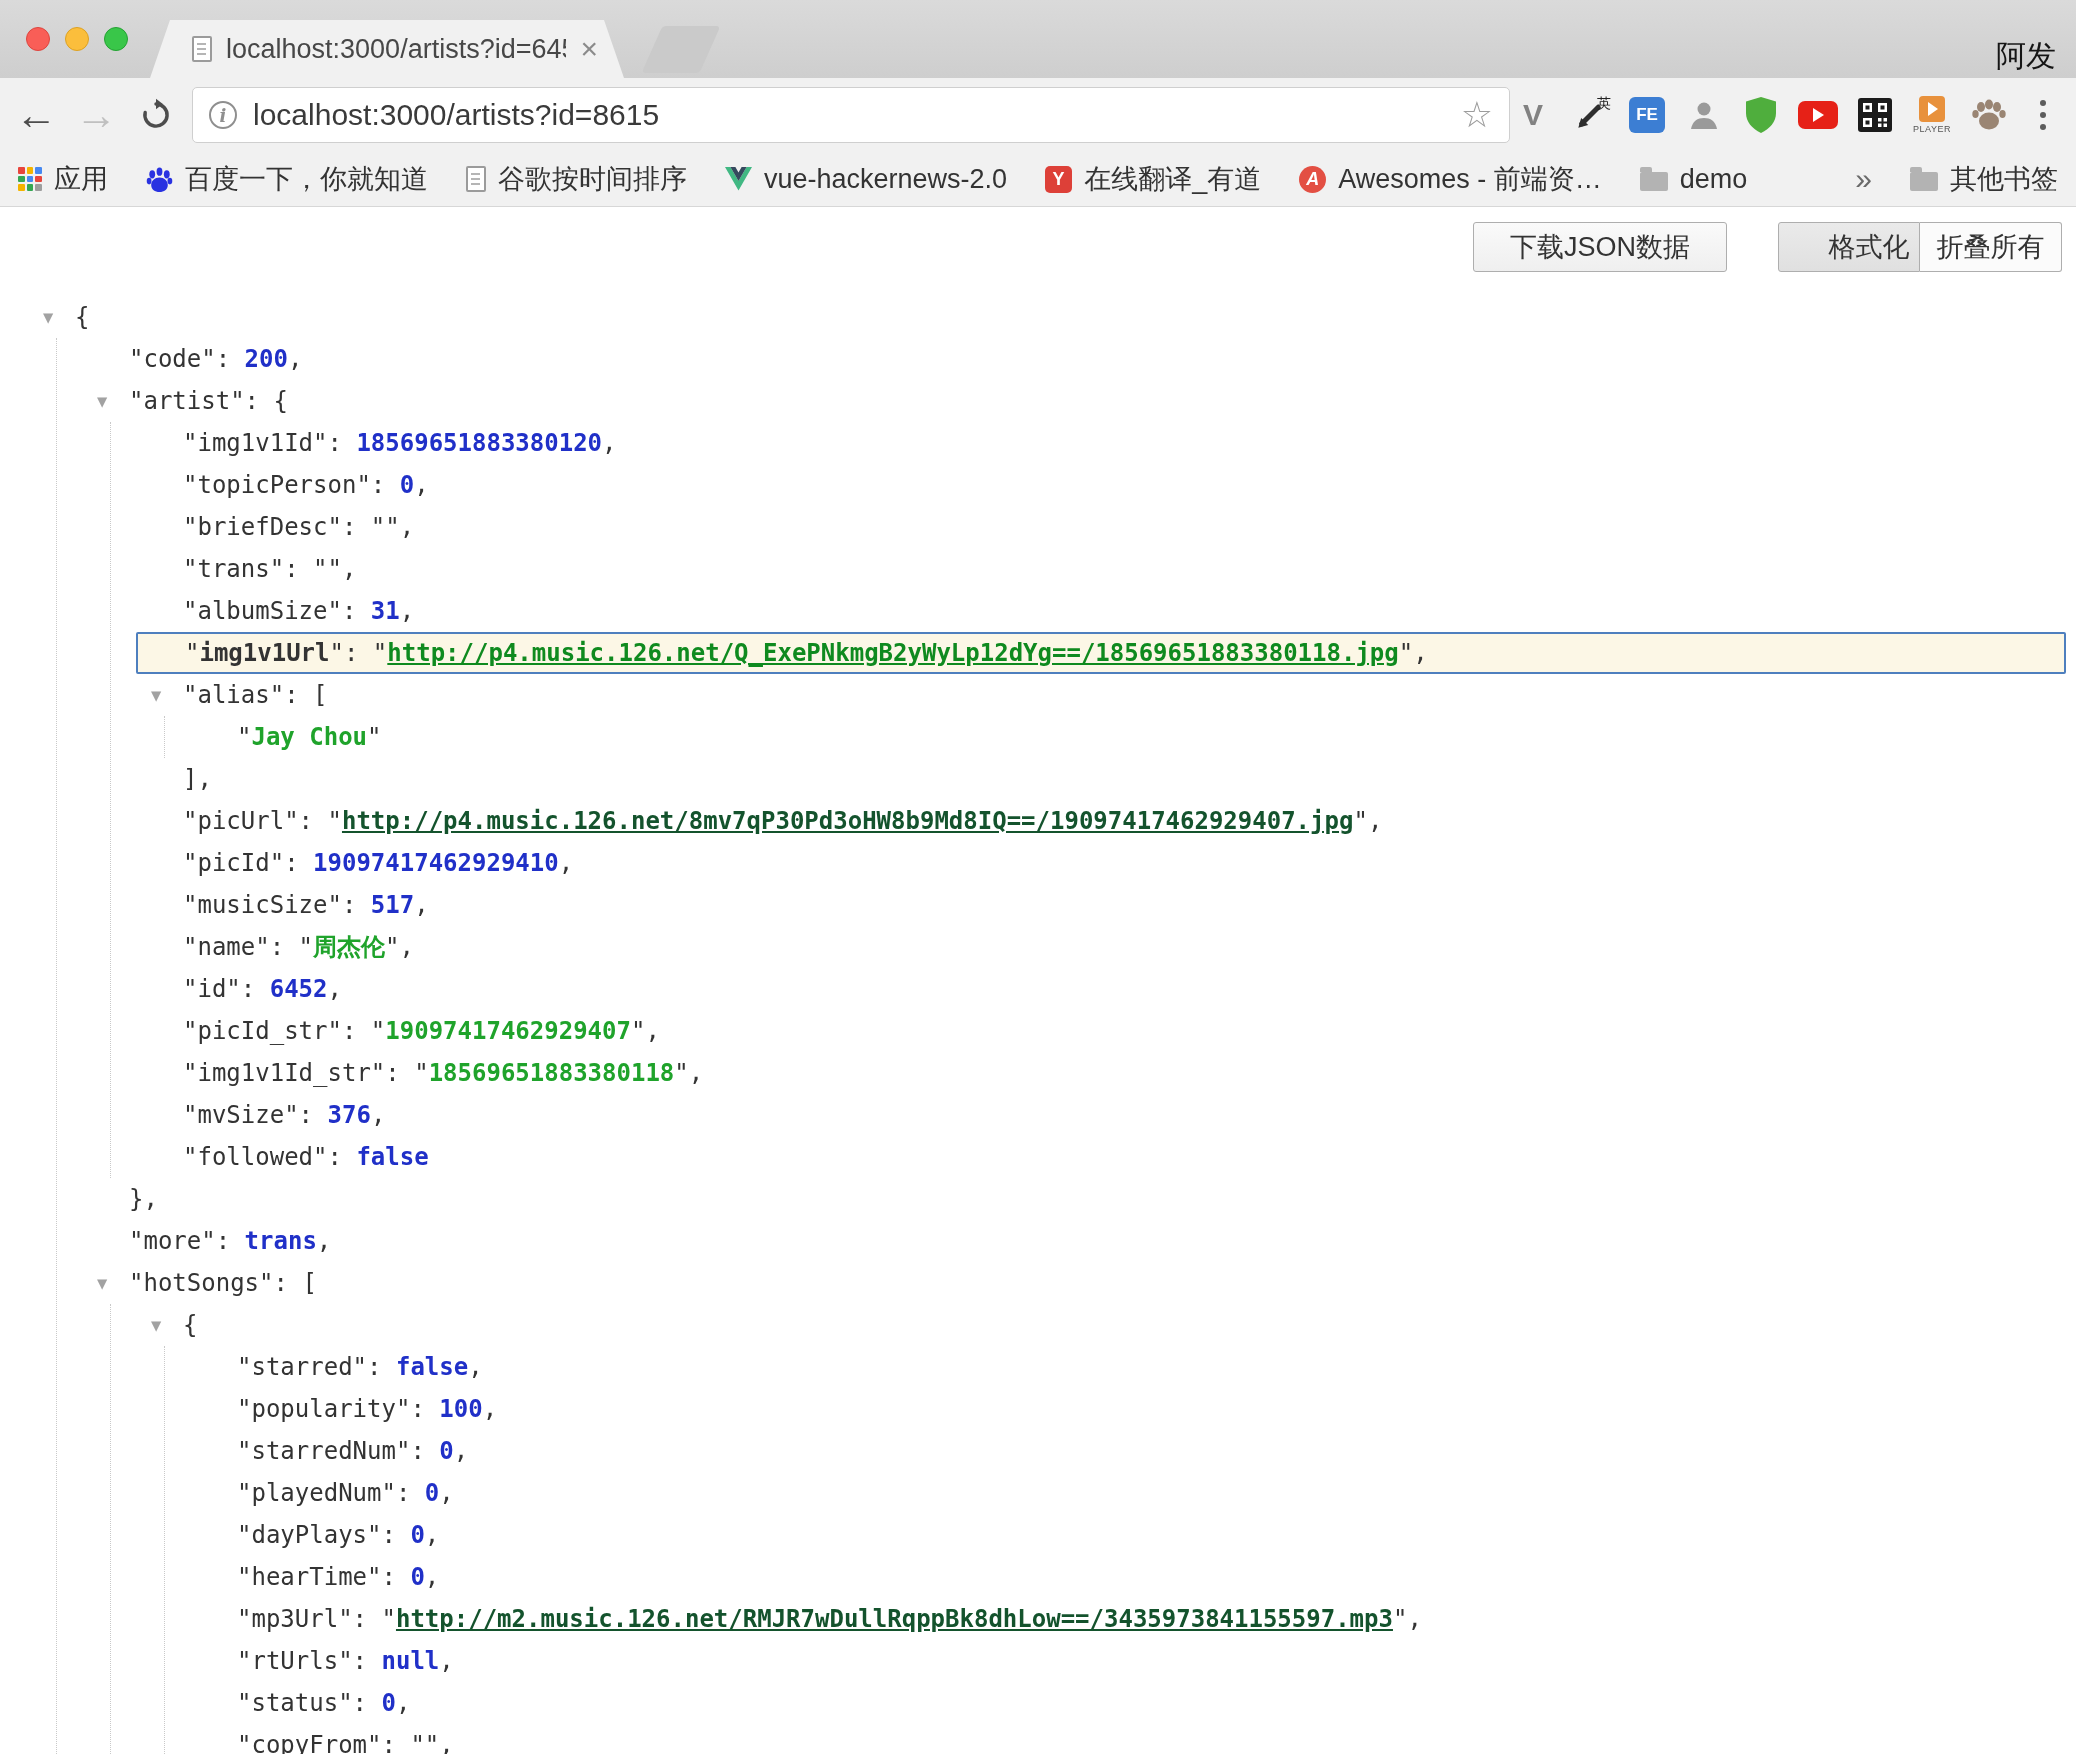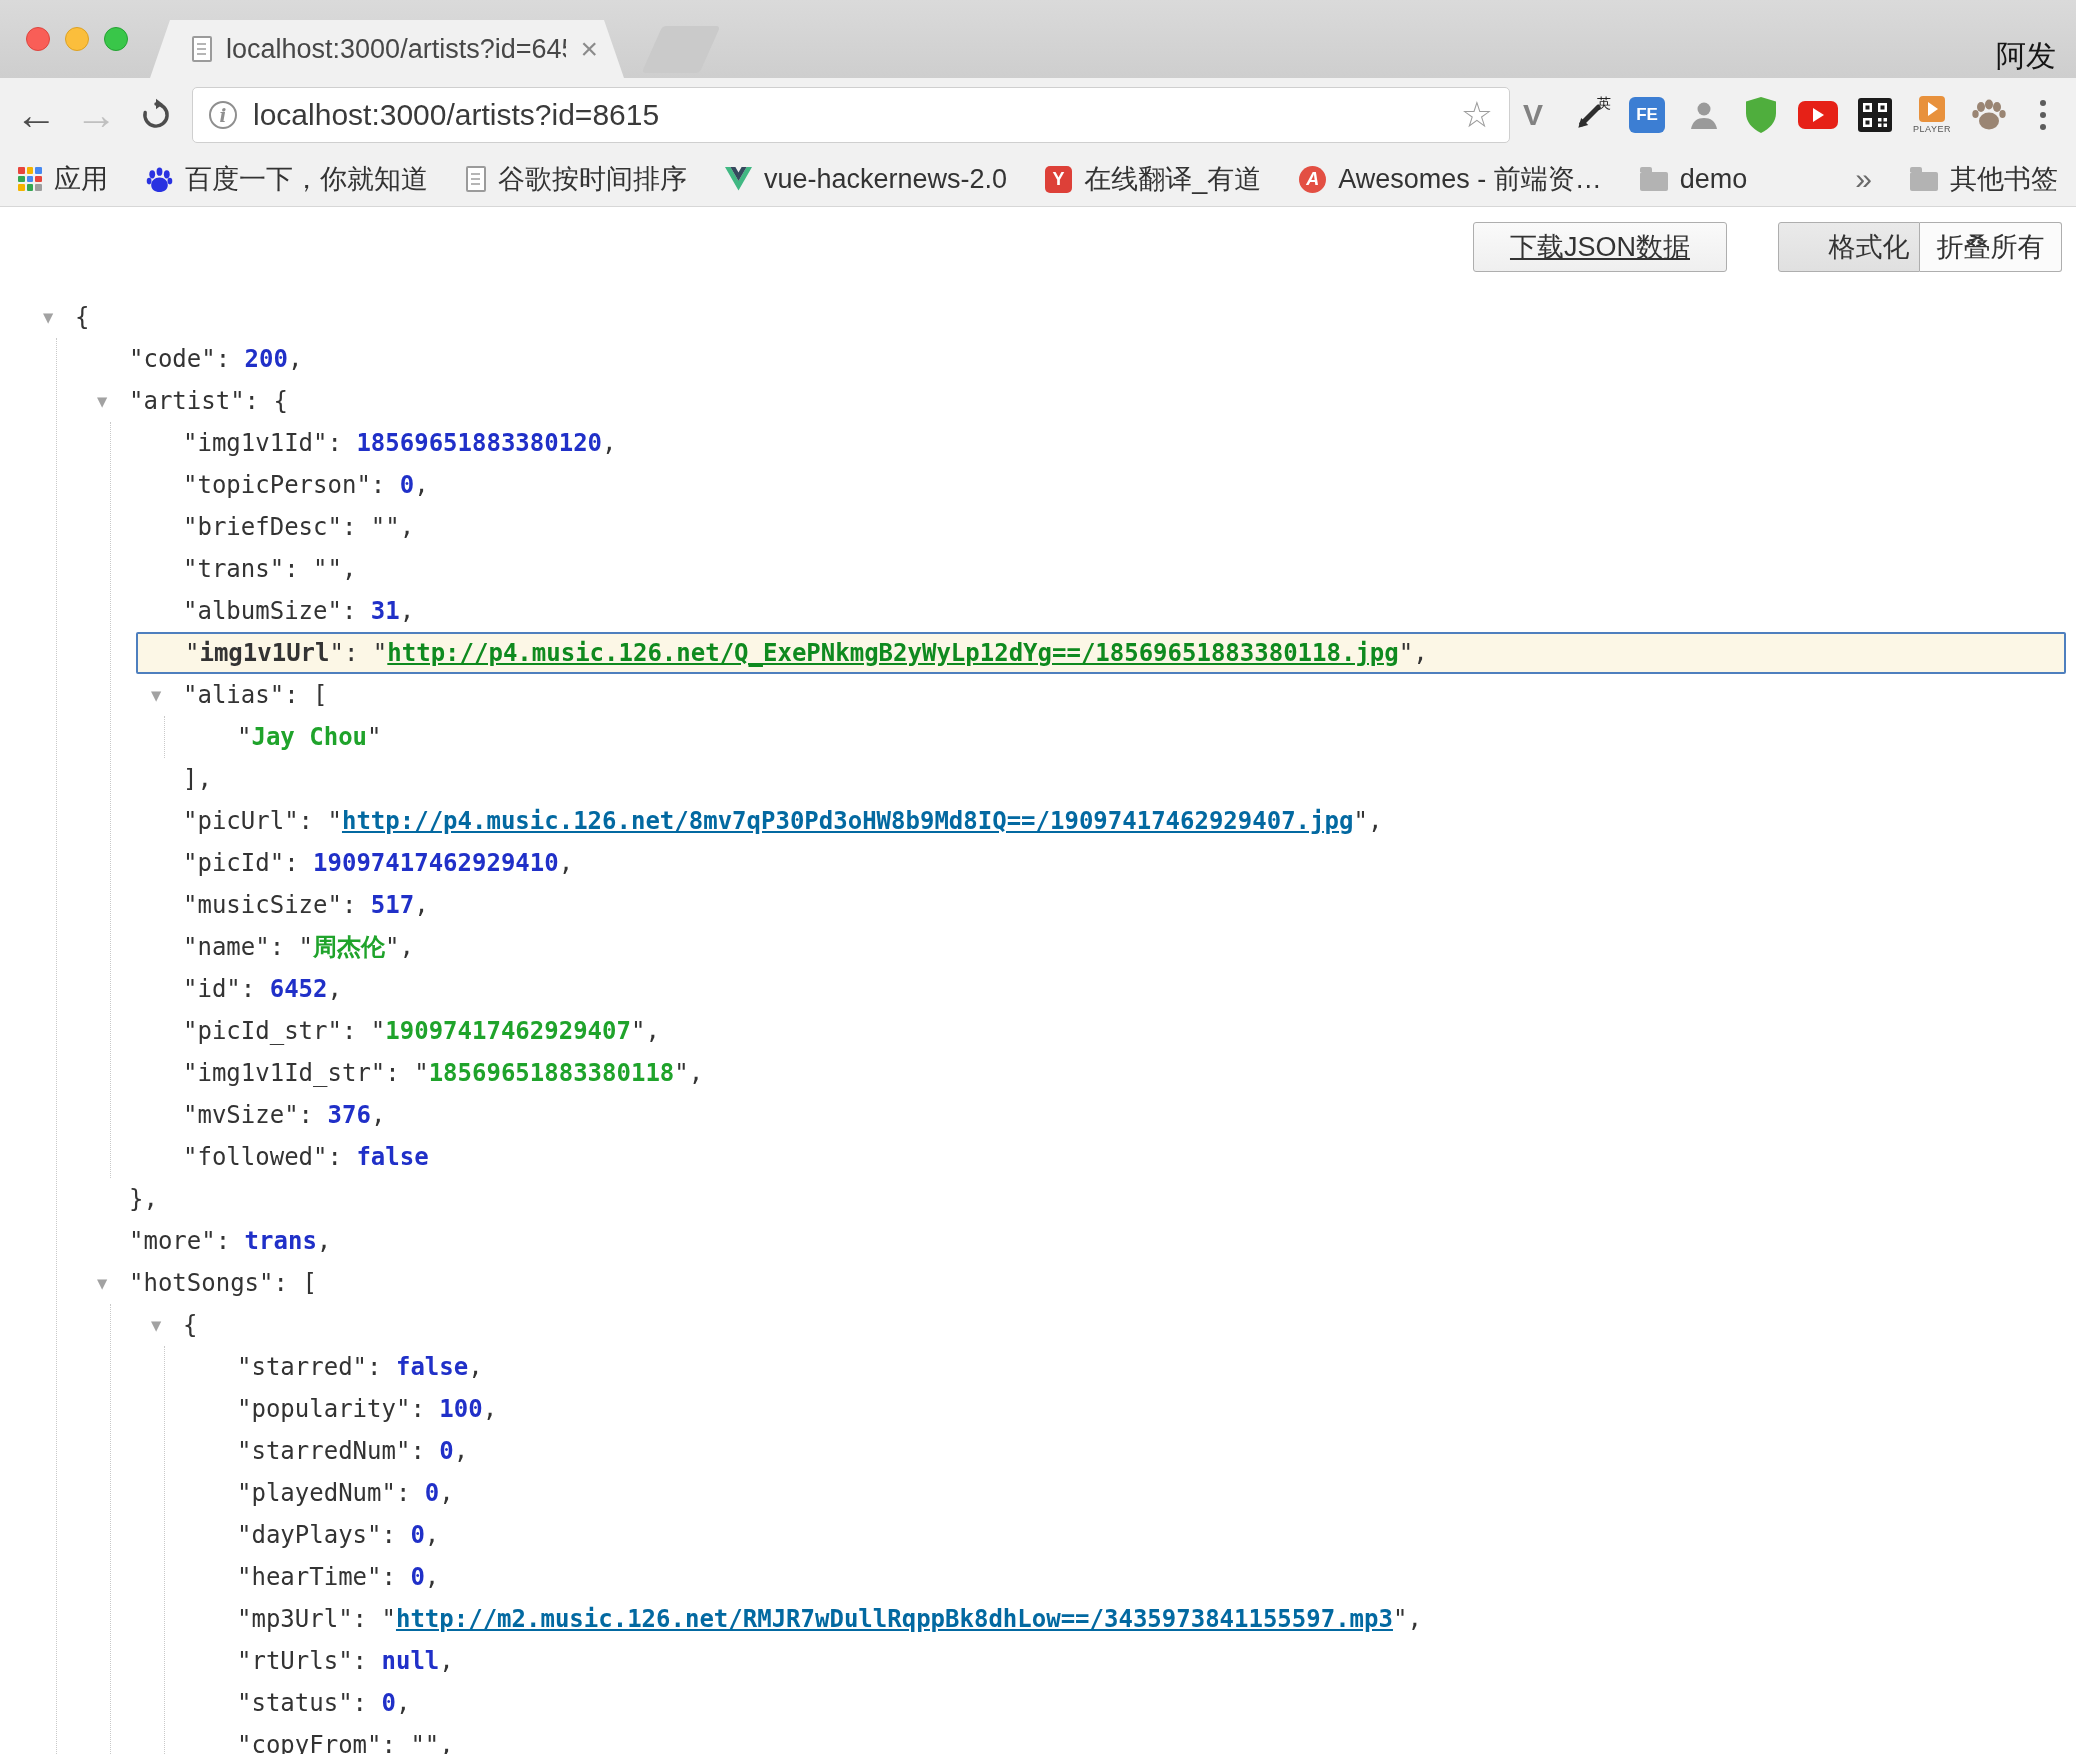--- a/index.html
+++ b/index.html
@@ -82,37 +82,37 @@
     font-size:18px; font-weight:bold; font-style:italic; display:flex; align-items:center; justify-content:center; }
   .ic-folder { width:28px; height:19px; background:#b3b3b3; border-radius:2px; position:relative; margin-top:5px; }
   .ic-folder::before { content:''; position:absolute; left:0; top:-5px; width:12px; height:5px;
     background:#b3b3b3; border-radius:2px 2px 0 0; }
   .bm-spacer { flex:1; }
   .bm-chevron { font-size:30px; color:#6a6a6a; }
 
   
   .btn-download { position:absolute; left:1473px; top:222px; width:254px; height:50px;
     background:linear-gradient(#fafafa,#efefef); border:1px solid #aeaeae; border-radius:3px;
-    font-size:27px; color:#333; display:flex; align-items:center; justify-content:center;text-decoration:underline; }
+    font-size:27px; color:#333; display:flex; align-items:center; justify-content:center; }
   .segmented { position:absolute; left:1778px; top:222px; display:flex; }
   .seg { width:142px; height:50px; line-height:48px; text-align:center;
     border:1px solid #aeaeae; font-size:27px; color:#333; background:#fbfbfb; }
   .seg.active { background:linear-gradient(#eaeaea,#e0e0e0); border-radius:3px 0 0 3px;padding-left:40px; }
   .seg.last { border-left:none; border-radius:0 3px 3px 0; }
 
   
   .json { position:absolute; left:0; top:296px; right:0; height:1458px;
     font-family:"DejaVu Sans Mono","Liberation Mono",monospace; font-size:24px; color:#333; }
   .jline { position:relative; height:42px; line-height:42px; white-space:nowrap; z-index:1; }
   .tri { position:absolute; top:0; font-size:17px; color:#a2a2a2; }
   .q,.p { color:#333; }
   .k { color:#333; }
   .vnum { color:#2030c8; font-weight:bold; }
   .vstr { color:#1fa32b; font-weight:bold; }
-  .vlnk { color:#0369a1; font-weight:bold; text-decoration:underline; cursor:pointer; }
+  .vlnk { color:#14532d; font-weight:bold; text-decoration:underline; cursor:pointer; }
   .hl { background:#fcf7e6; border:2px solid #4e7fbe; border-radius:2px;
     margin-right:10px; line-height:38px; }
   .hl .k { font-weight:bold; }
   .hl .vlnk { color:#0f8a1f; }
   .guide { position:absolute; width:0; border-left:1px dotted #c9c9c9; z-index:0; }
 </style>
 </head>
 <body>
 
 <div class="tabbar">

